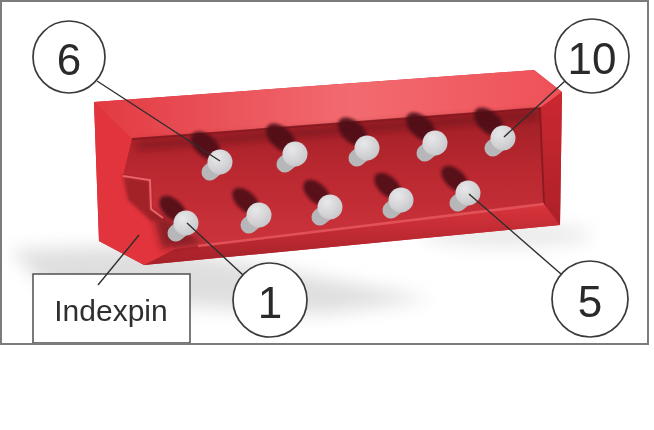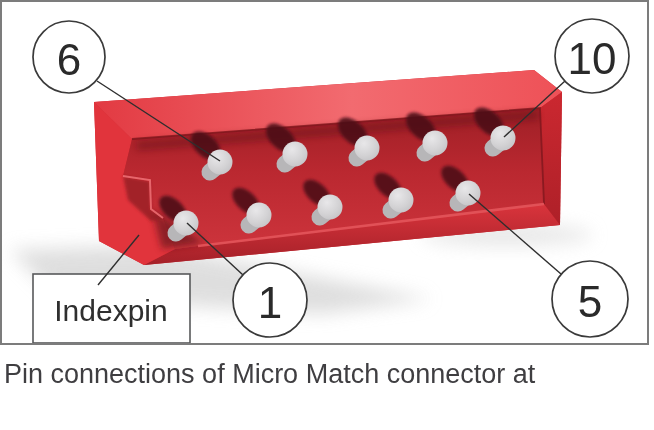--- a/index.html
+++ b/index.html
@@ -155,14 +155,13 @@
 
   <g>
     <rect x="31" y="272" width="157" height="69" fill="#ffffff" stroke="#58595b" stroke-width="1.6"></rect>
     <line id="index-leader" stroke="#2e2e2e" stroke-width="1.4" x1="96" y1="283" x2="137" y2="233"></line>
     <text class="index-label" x="109" y="308" text-anchor="middle" dominant-baseline="central">Indexpin</text>
   </g>
 </svg>
 </div>
 
 <div class="caption">
-  <div>Pin connections of Micro Match connector at</div>
 </div>
 
 </body></html>

